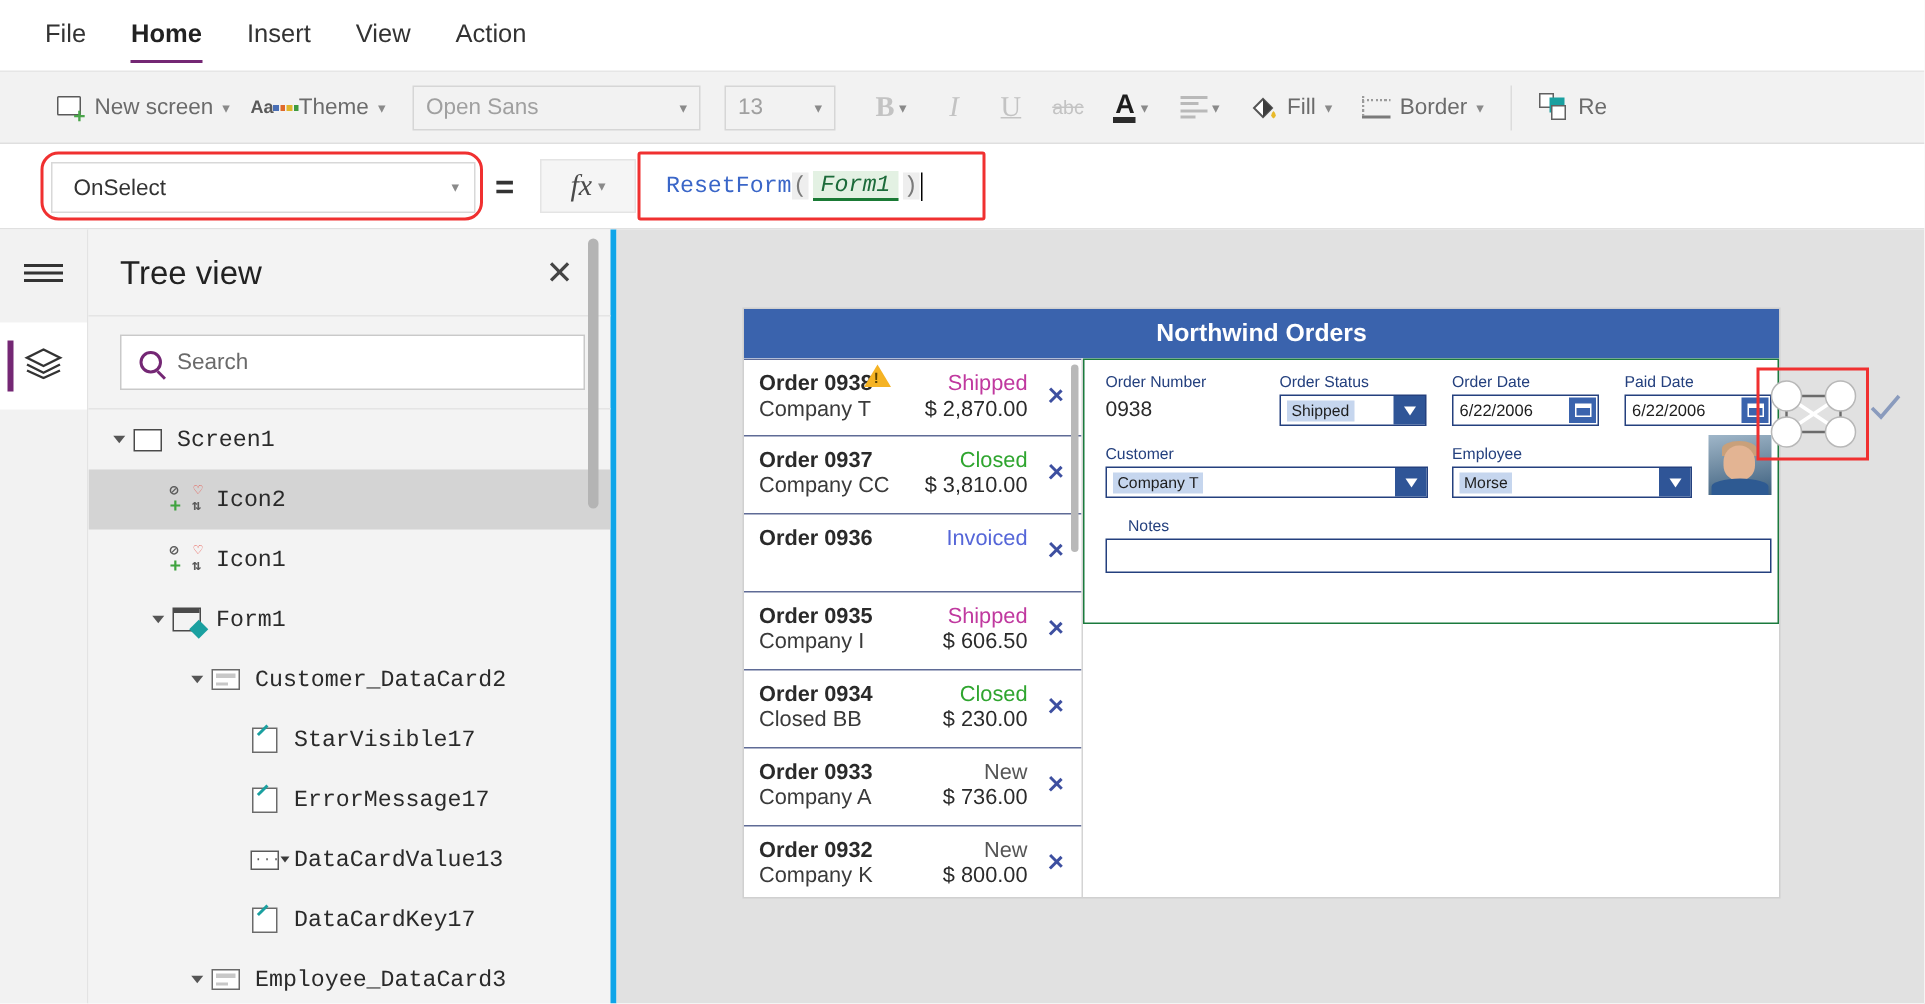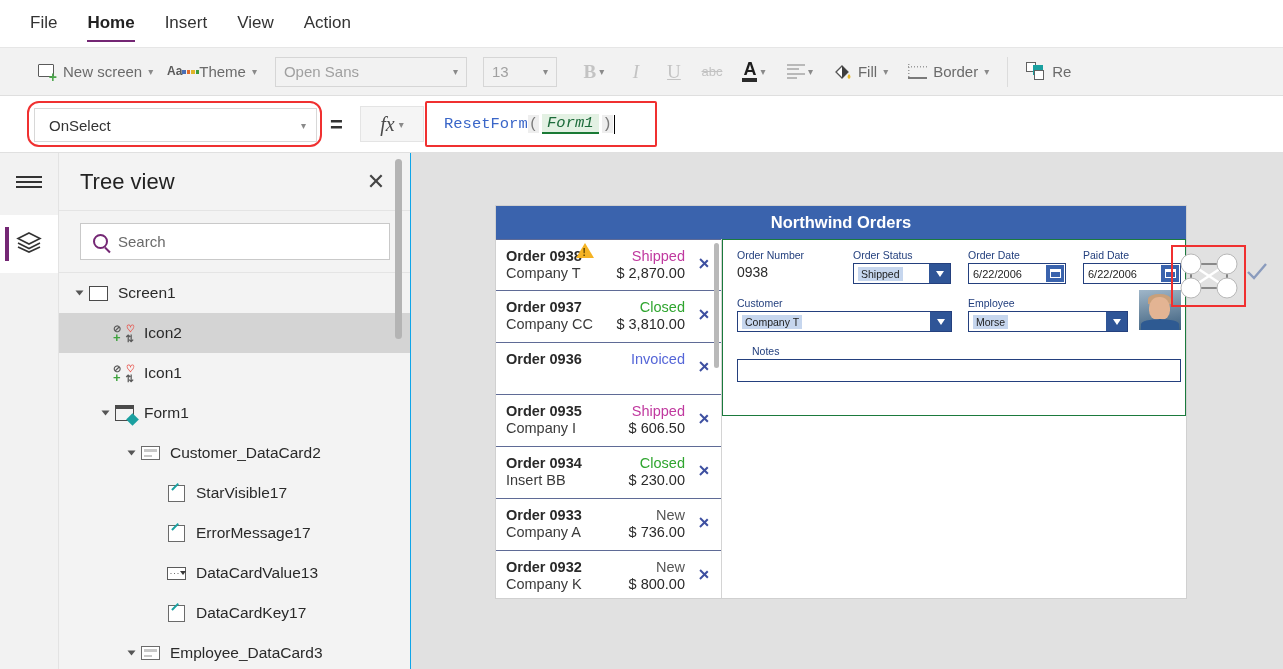--- a/index.html
+++ b/index.html
@@ -136,42 +136,42 @@
   .rail-btn {
     position:absolute; left:0; top:62px; width:58px; height:58px; background:#fff;
     display:flex; align-items:center; justify-content:center; cursor:pointer;
   }
   .rail-btn::before { content:""; position:absolute; left:5px; top:12px;
     width:4px; height:34px; background:#742774; }
 
   
   .tree-panel {
     position:absolute; left:59px; top:153px; width:352px; height:516px;
-    background:#f3f3f3; border-right:1px solid #0ea5e9;
+    background:#f3f3f3; border-right:4px solid #0ea5e9;
   }
   .tree-head { position:relative; height:58px; border-bottom:1px solid #e4e4e4;
     display:flex; align-items:center; }
   .tree-title { margin-left:21px; font-size:22px; color:#222; }
   .tree-close { position:absolute; right:20px; top:15px; width:28px; height:28px;
     display:flex; align-items:center; justify-content:center;
     font-size:22px; color:#444; cursor:pointer; line-height:1; }
   .search-row { height:62px; display:flex; align-items:center;
     border-bottom:1px solid #e4e4e4; }
   .search-box {
     margin-left:21px; width:310px; height:37px; background:#fff;
     border:1px solid #c9c9c9; display:flex; align-items:center; gap:10px;
     padding-left:12px; cursor:text;
   }
   .search-box .ph { font-size:15px; color:#6a6a6a; }
   .mag { width:15px; height:15px; border:2px solid #742774; border-radius:50%;
     position:relative; display:inline-block; }
   .mag::after { content:""; position:absolute; right:-5px; bottom:-4px;
     width:7px; height:2px; background:#742774; transform:rotate(45deg); }
 
-  .tree-list { position:relative; height:396px; overflow:hidden; }
+  .tree-list { position:relative; height:396px; overflow:hidden;font-family:Liberation Mono, monospace; }
   .tnode { display:flex; align-items:center; height:40px; cursor:pointer;
     font-size:15.5px; color:#2a2a2a; }
   .tnode.sel { background:#d4d4d4; }
   .tw { width:16px; flex:none; display:flex; align-items:center; justify-content:center; }
   .tw .tri { width:0; height:0; border-left:5px solid #555;
     border-top:4px solid transparent; border-bottom:4px solid transparent;
     transform:rotate(90deg); }
   .tico { width:22px; height:19px; flex:none; margin-right:9px;
     display:flex; align-items:center; justify-content:center; position:relative; }
 
@@ -613,21 +613,21 @@
                 <span class="g-amount">$ 606.50</span>
               </div>
               <span class="g-chev"></span>
             </div>
             <div class="g-row">
               <div class="g-l1">
                 <span class="g-order">Order 0934</span>
                 <span class="g-status" style="color:#2fa52f">Closed</span>
               </div>
               <div class="g-l2">
-                <span class="g-company">Insert BB</span>
+                <span class="g-company">Closed BB</span>
                 <span class="g-amount">$ 230.00</span>
               </div>
               <span class="g-chev"></span>
             </div>
             <div class="g-row">
               <div class="g-l1">
                 <span class="g-order">Order 0933</span>
                 <span class="g-status" style="color:#555555">New</span>
               </div>
               <div class="g-l2">

